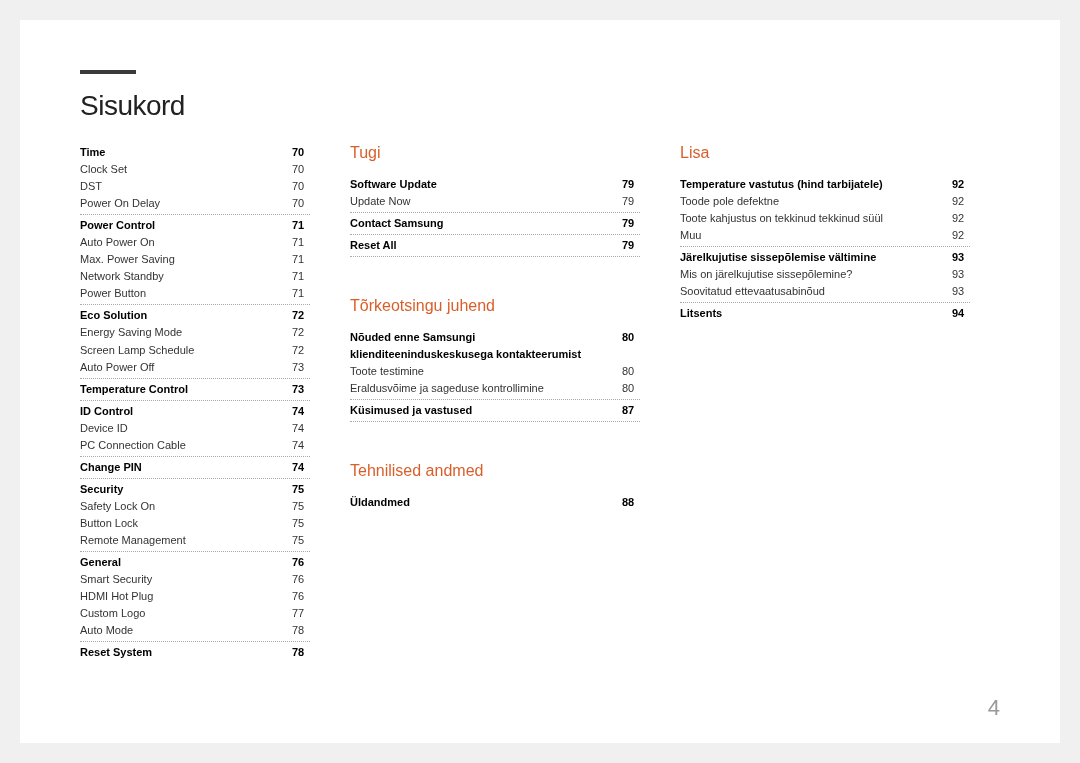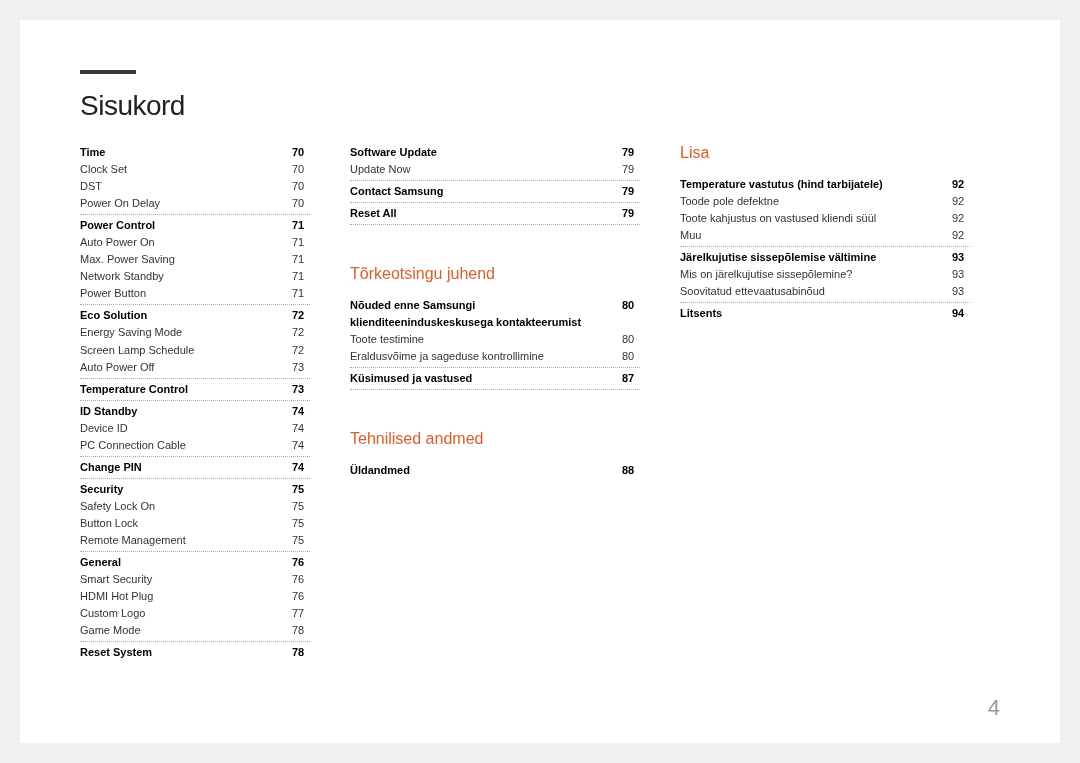--- a/index.html
+++ b/index.html
@@ -141,21 +141,21 @@
           </div>
         </div>
         <div class="group">
           <div class="row bold">
             <span class="label">Temperature Control</span>
             <span class="page-num">73</span>
           </div>
         </div>
         <div class="group">
           <div class="row bold">
-            <span class="label">ID Standby</span>
+            <span class="label">ID Control</span>
             <span class="page-num">74</span>
           </div>
           <div class="row">
             <span class="label">Device ID</span>
             <span class="page-num">74</span>
           </div>
           <div class="row">
             <span class="label">PC Connection Cable</span>
             <span class="page-num">74</span>
           </div>
@@ -195,32 +195,33 @@
           </div>
           <div class="row">
             <span class="label">HDMI Hot Plug</span>
             <span class="page-num">76</span>
           </div>
           <div class="row">
             <span class="label">Custom Logo</span>
             <span class="page-num">77</span>
           </div>
           <div class="row">
-            <span class="label">Game Mode</span>
+            <span class="label">Auto Mode</span>
             <span class="page-num">78</span>
           </div>
         </div>
         <div class="group">
           <div class="row bold">
             <span class="label">Reset System</span>
             <span class="page-num">78</span>
           </div>
         </div>
       </div>
     <div class="col col2" id="col2">
+        <div class="section-title">Tugi</div>
         <div class="group">
           <div class="row bold">
             <span class="label">Software Update</span>
             <span class="page-num">79</span>
           </div>
           <div class="row">
             <span class="label">Update Now</span>
             <span class="page-num">79</span>
           </div>
         </div>
@@ -270,21 +271,21 @@
         <div class="group">
           <div class="row bold">
             <span class="label">Temperature vastutus (hind tarbijatele)</span>
             <span class="page-num">92</span>
           </div>
           <div class="row">
             <span class="label">Toode pole defektne</span>
             <span class="page-num">92</span>
           </div>
           <div class="row">
-            <span class="label">Toote kahjustus on vastused kliendi süül</span>
+            <span class="label">Toote kahjustus on tekkinud tekkinud süül</span>
             <span class="page-num">92</span>
           </div>
           <div class="row">
             <span class="label">Muu</span>
             <span class="page-num">92</span>
           </div>
         </div>
         <div class="group">
           <div class="row bold">
             <span class="label">Järelkujutise sissepõlemise vältimine</span>

